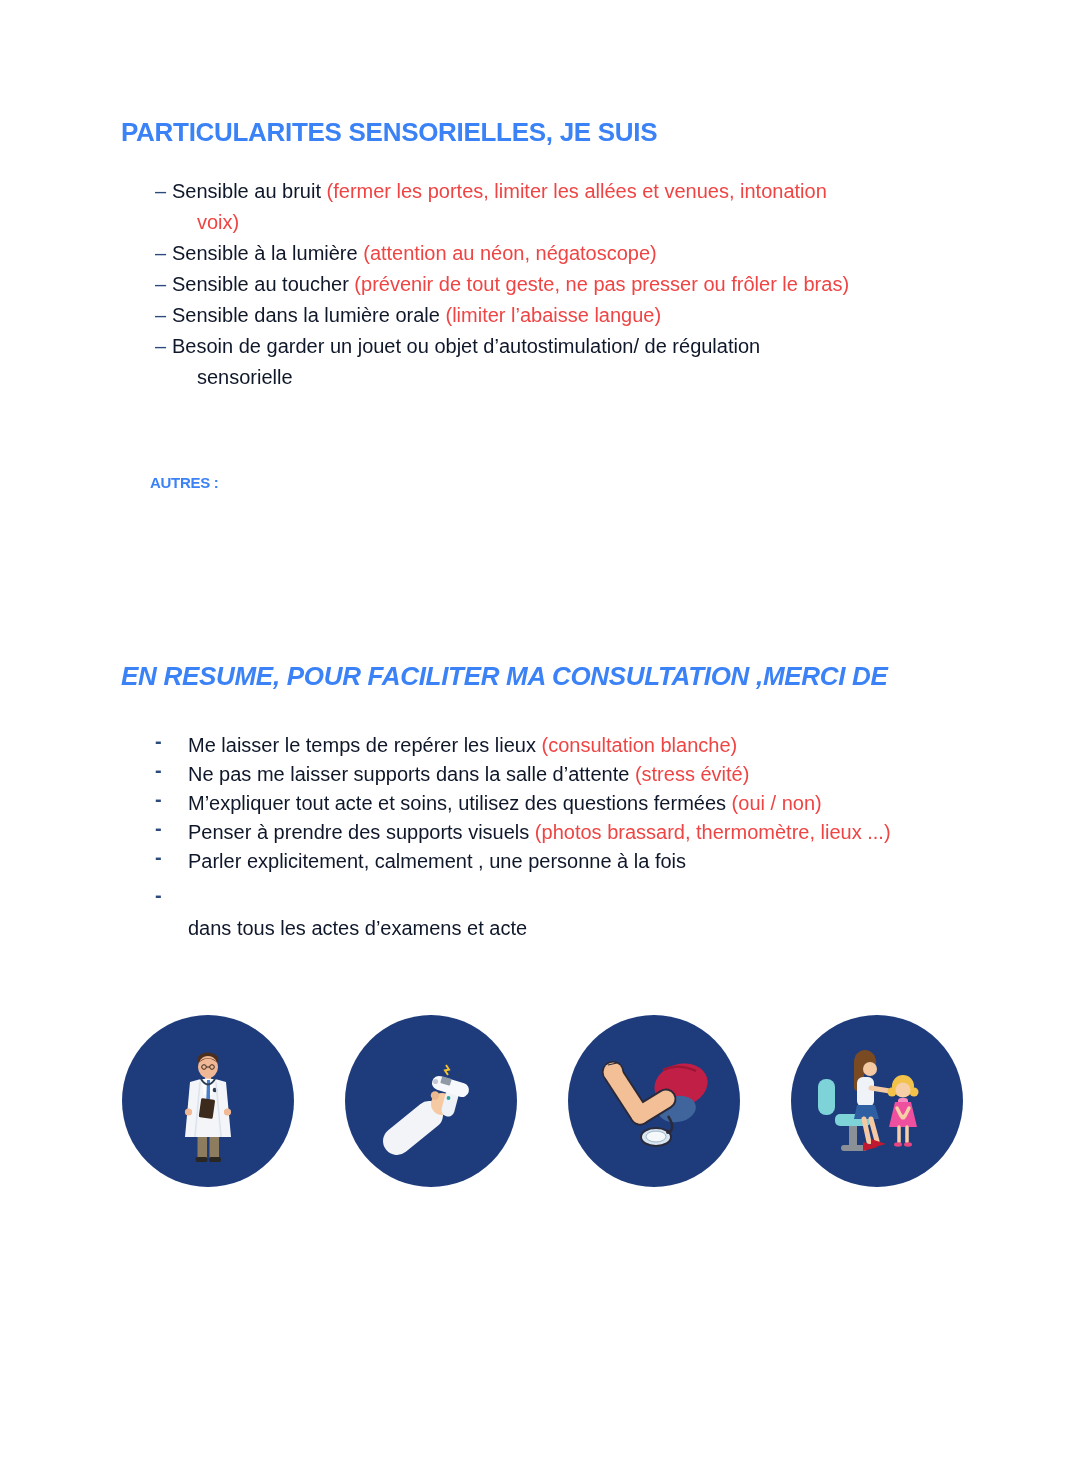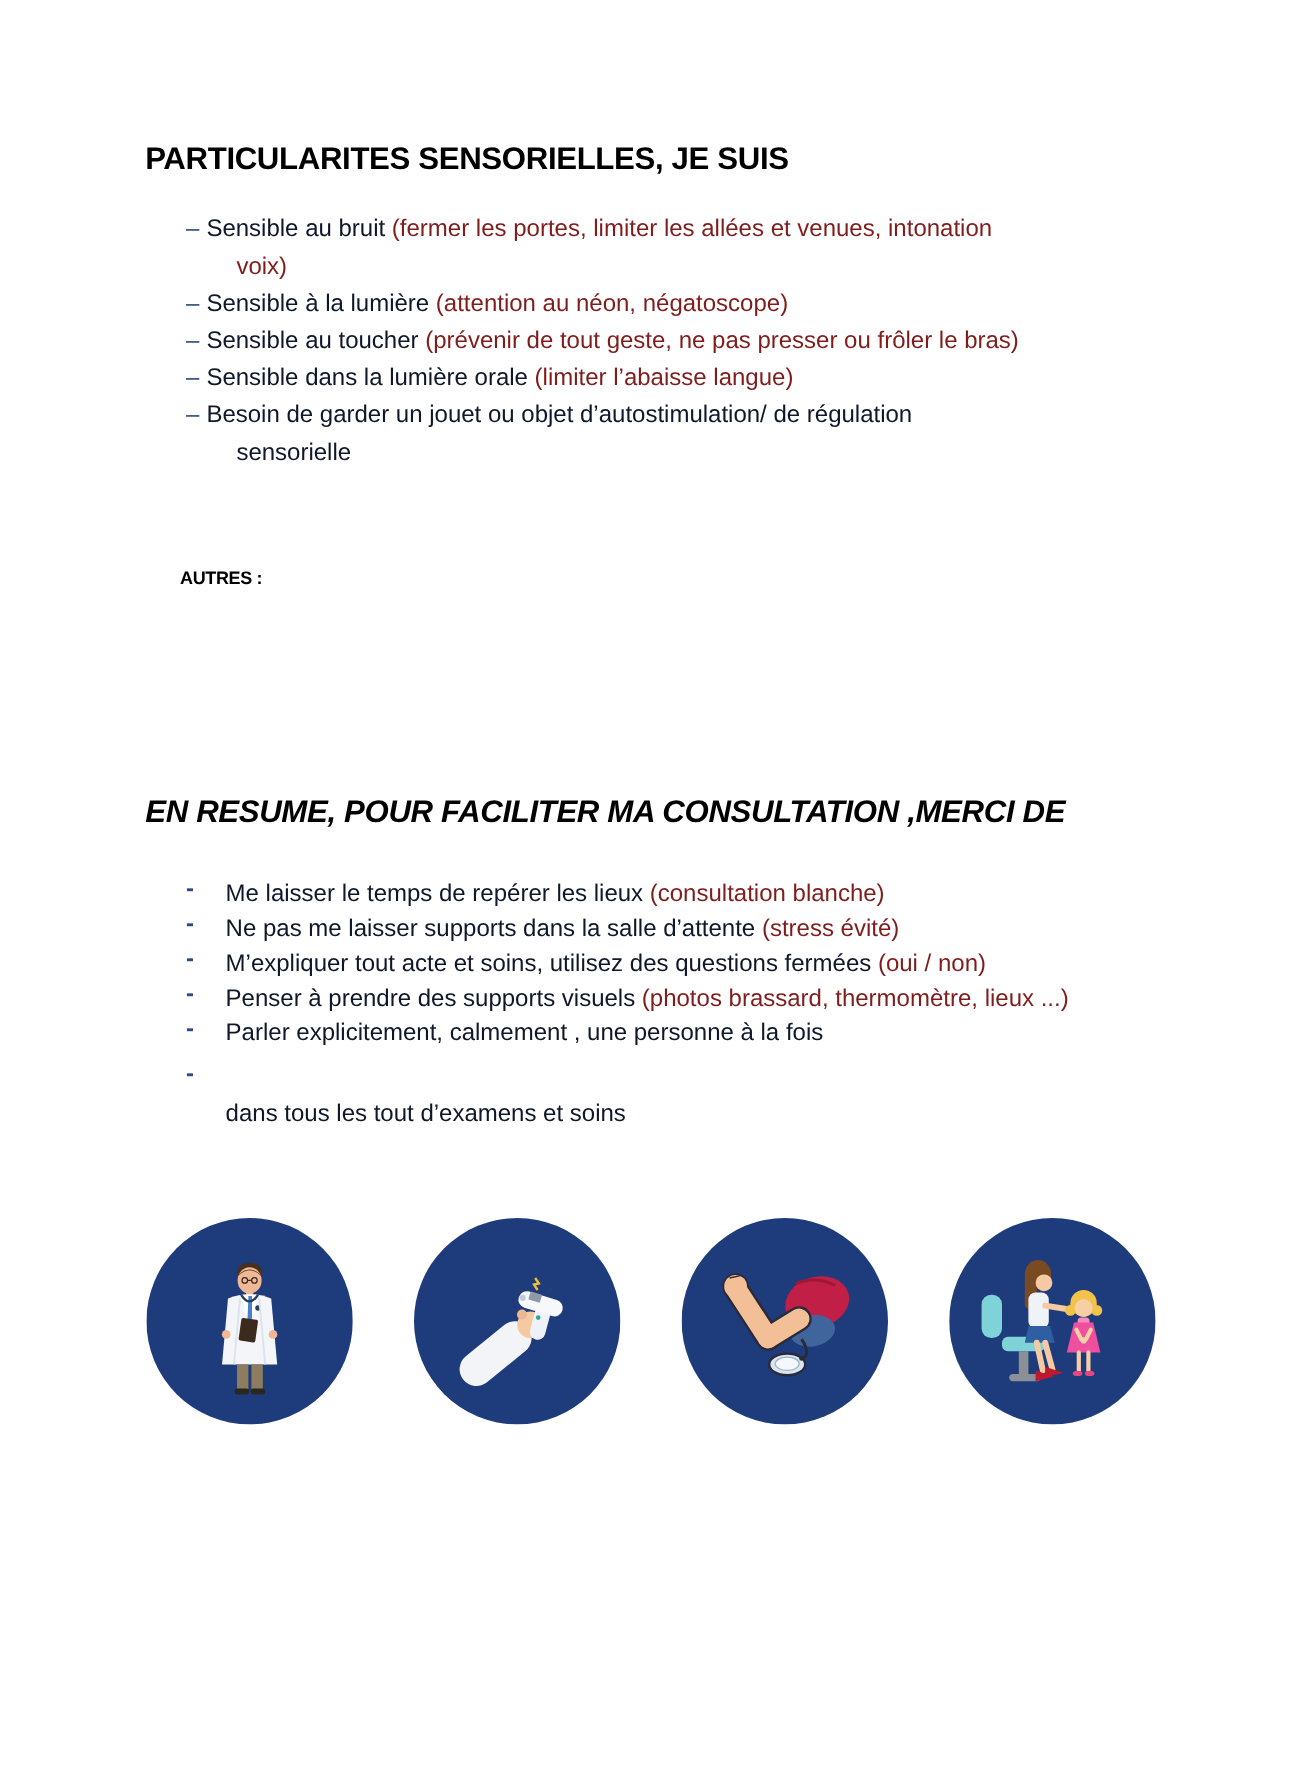--- a/index.html
+++ b/index.html
@@ -6,21 +6,21 @@
   .page{
     position:relative;
     width:1078px;height:1471px;
     background:#ffffff;
     font-family:"Liberation Sans", sans-serif;
     overflow:hidden;
   }
   .h-title{
     position:absolute;
     font-weight:700;
-    color:#000000;
+    color:#3b82f6;
     font-size:26px;
     letter-spacing:-0.3px;
     white-space:nowrap;
   }
   #title-sensory{left:121px;top:100px;}
   #title-autres{left:150px;top:462px;font-size:15px;}
   #title-resume{left:121px;top:644px;font-style:italic;}
 
   ul.doc-list{
     position:absolute;
@@ -33,21 +33,21 @@
   #list-resume{left:155px;top:731px;width:890px;line-height:29px;}
   ul.doc-list li{position:relative;}
   #list-sensory li{padding-left:17px;}
   #list-resume li{padding-left:33px;}
   .bullet{
     position:absolute;left:0;top:0;
     color:#2b4a7d;
   }
   #list-resume .bullet{top:-4px;font-weight:700;}
   .t-dark{color:#0f172a;}
-  .t-light{color:#7f1d1d;}
+  .t-light{color:#ef4444;}
   .wrap-indent{display:inline-block;margin-left:25px;}
   #list-resume li.spaced{margin-top:9px;}
 
   .circles-row{
     position:absolute;
     left:122px;top:1015px;
     display:flex;gap:51px;
   }
   .circle-illustration{
     width:172px;height:172px;
@@ -96,21 +96,21 @@
       <span class="bullet">-</span><span class="t-dark">M’expliquer tout acte et soins, utilisez des questions fermées </span><span class="t-light">(oui / non)</span>
     </li>
     <li>
       <span class="bullet">-</span><span class="t-dark">Penser à prendre des supports visuels </span><span class="t-light">(photos brassard, thermomètre, lieux ...)</span>
     </li>
     <li>
       <span class="bullet">-</span><span class="t-dark">Parler explicitement, calmement , une personne à la fois</span>
     </li>
     <li class="spaced">
       <span class="bullet">-</span><br>
-      <span class="t-dark">dans tous les tout d’examens et soins</span>
+      <span class="t-dark">dans tous les actes d’examens et acte</span>
     </li>
   </ul>
 
   <div class="circles-row">
 
     <svg class="circle-illustration" viewBox="0 0 172 172" xmlns="http://www.w3.org/2000/svg">
       <circle cx="86" cy="86" r="86" fill="#1e3c7c"></circle>
       <ellipse cx="86" cy="44.5" rx="10.5" ry="7" fill="#4a2e1e"></ellipse>
       <ellipse cx="86" cy="52" rx="10" ry="11" fill="#f0b894"></ellipse>
       <path d="M75.6,49 Q86,38 96.4,49 Q93,43.5 86,43 Q79,43.5 75.6,49 Z" fill="#4a2e1e"></path>

